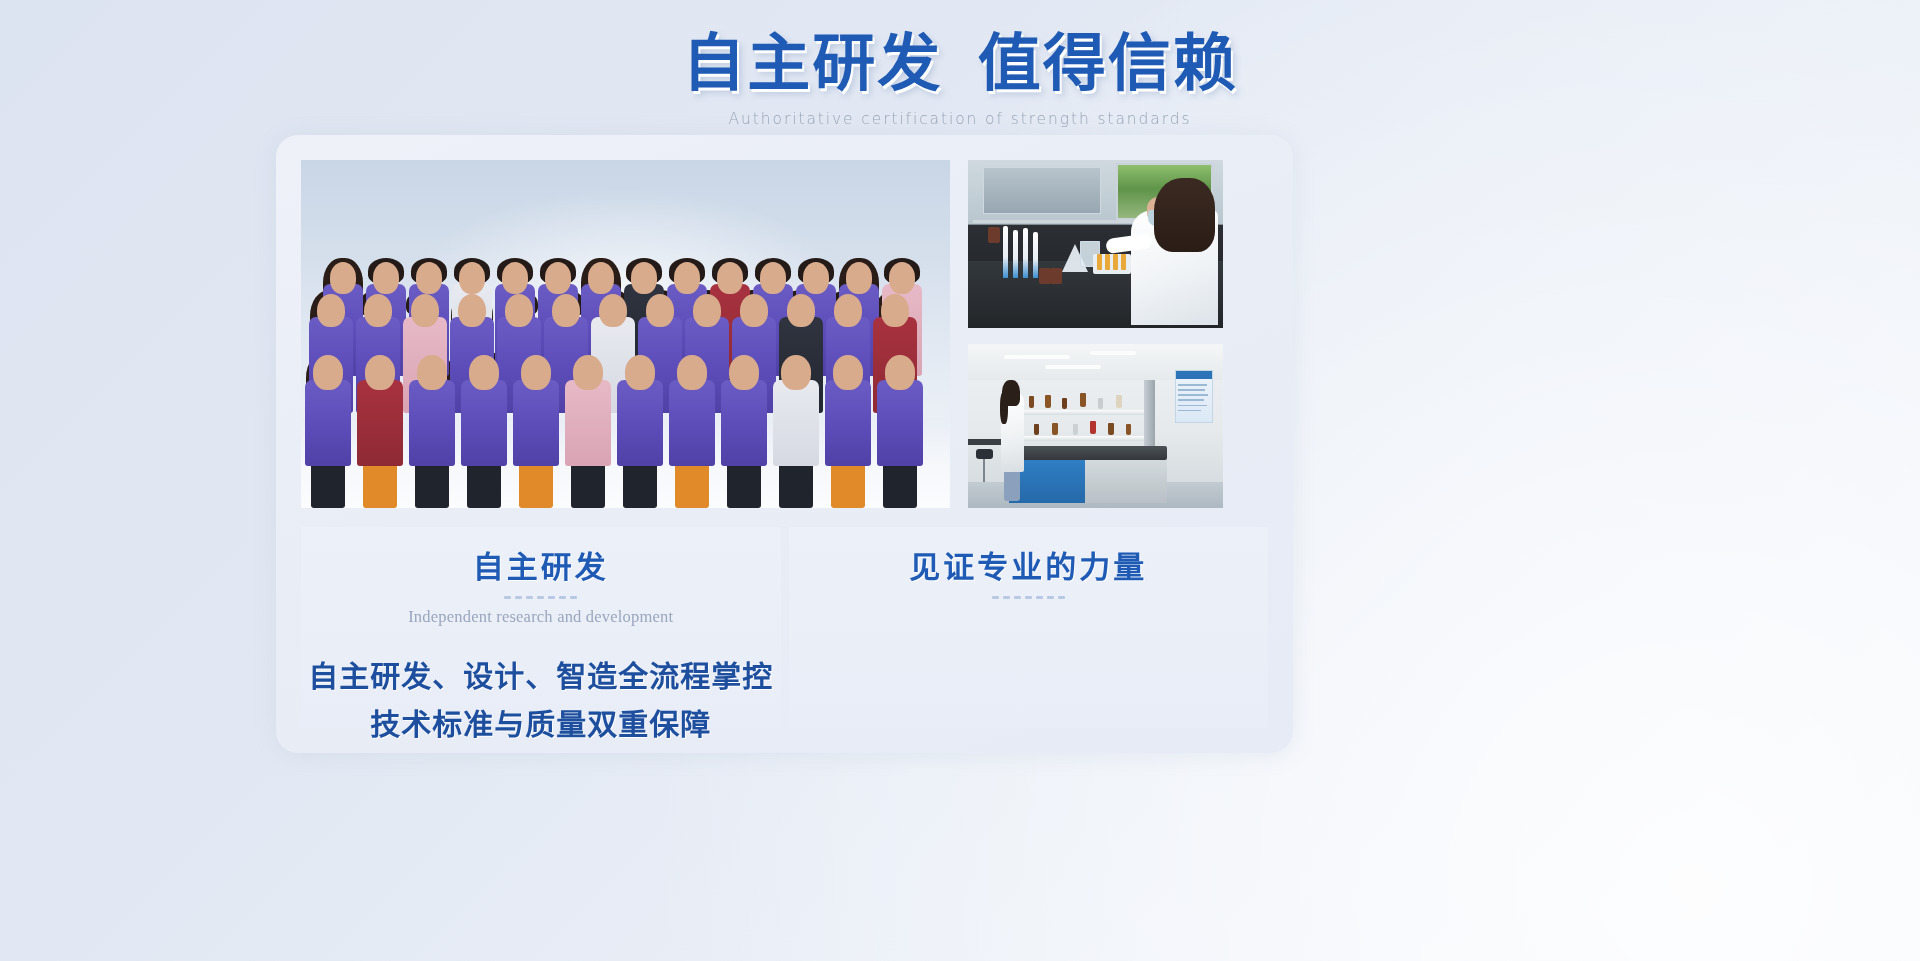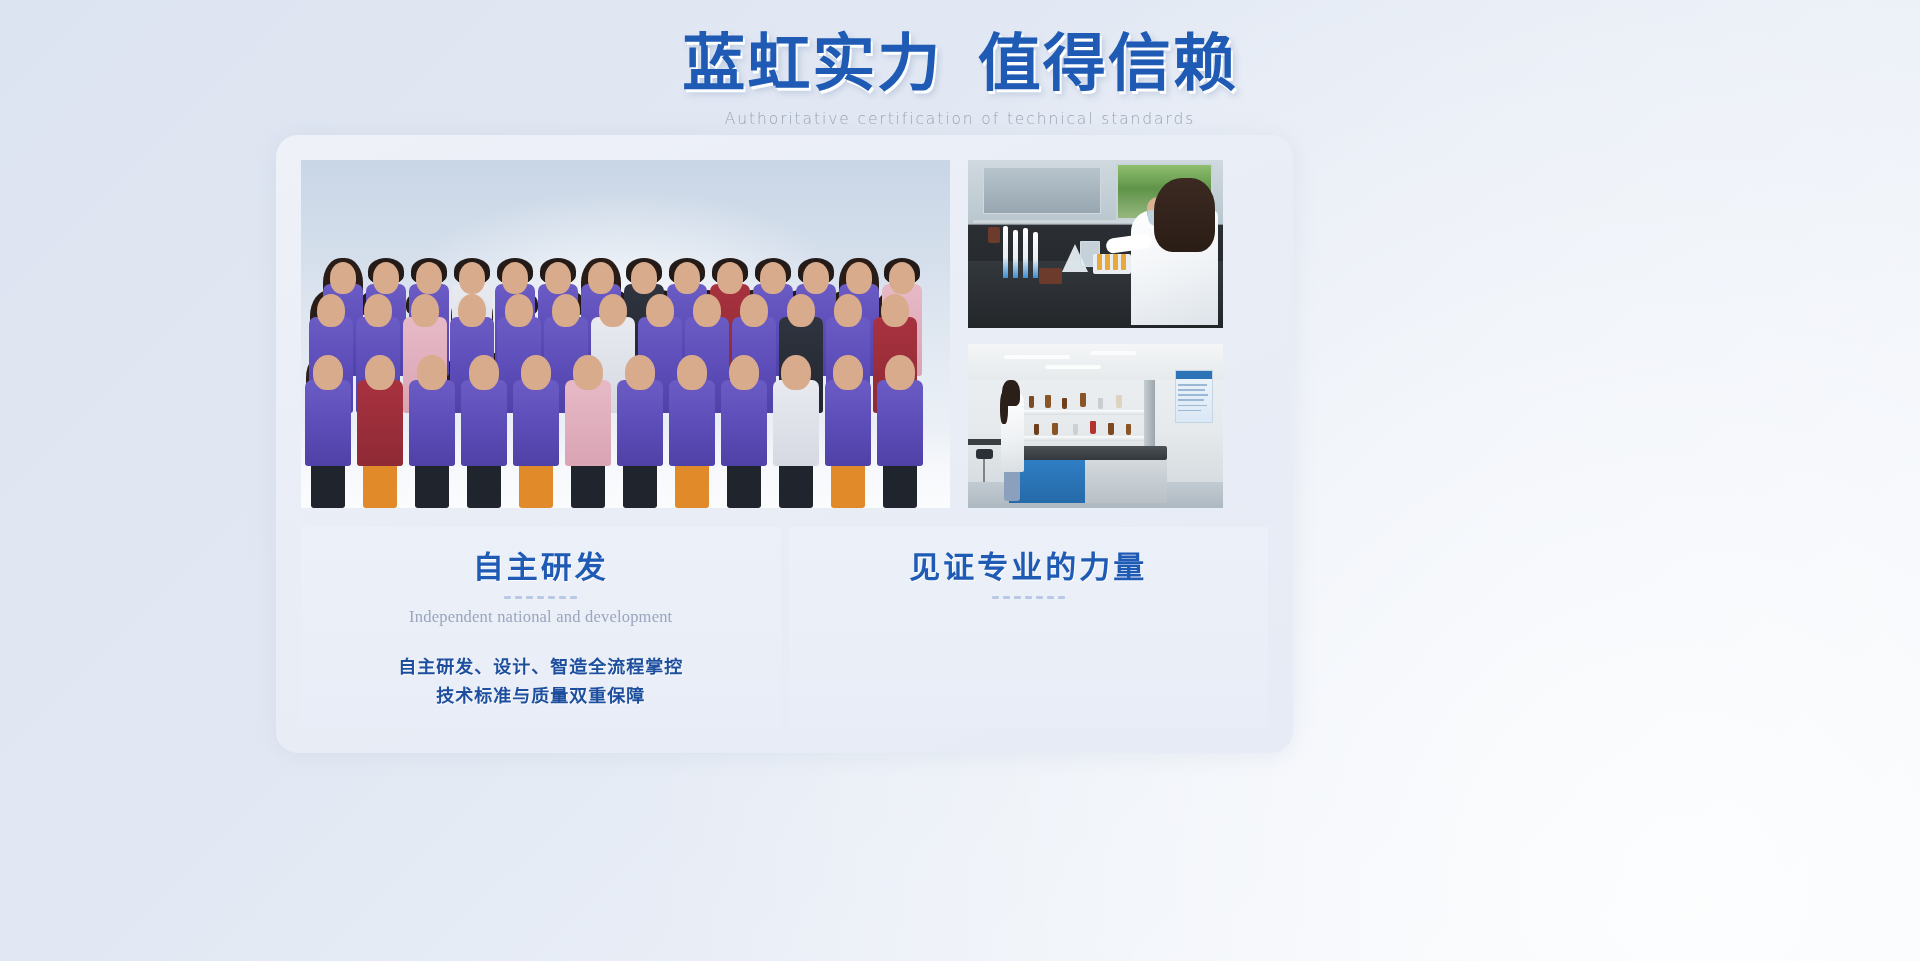--- a/index.html
+++ b/index.html
@@ -236,34 +236,34 @@
   .card-sub {
     font-family:"Liberation Serif", serif;
     font-size:16.5px;
     color:#9aa6bd;
     letter-spacing:0.2px;
   }
   .card-body {
     margin-top:26px;
     font-family:"Liberation Serif", serif;
     font-weight:bold;
-    font-size:18px;
+    font-size:30px;
     line-height:1.58;
     letter-spacing:1px;
     color:#1d4f9e;
     text-shadow:1px 1px 0 rgba(255,255,255,0.85);
     white-space:pre-line;
   }
 </style>
 </head>
 <body>
 
 <div class="header">
-  <div class="title">蓝虹实力  值得信赖</div>
-  <div class="subtitle">Authoritative certification of technical standards</div>
+  <div class="title">自主研发  值得信赖</div>
+  <div class="subtitle">Authoritative certification of strength standards</div>
 </div>
 
 <div class="panel">
 
   <div class="media-row">
 
     <div class="photo team-photo">
       <div class="backdrop-glow"></div>
       <div class="floor"></div>
       <div id="team-people">
@@ -567,21 +567,21 @@
       <div class="card-title">自主研发</div>
       <div class="dots">
         <span></span>
           <span></span>
           <span></span>
           <span></span>
           <span></span>
           <span></span>
           <span></span>
       </div>
-      <div class="card-sub">Independent national and development</div>
+      <div class="card-sub">Independent research and development</div>
       <div class="card-body">自主研发、设计、智造全流程掌控
 技术标准与质量双重保障</div>
     </div>
 
     <div class="card">
       <div class="card-title">见证专业的力量</div>
       <div class="dots">
         <span></span>
           <span></span>
           <span></span>

